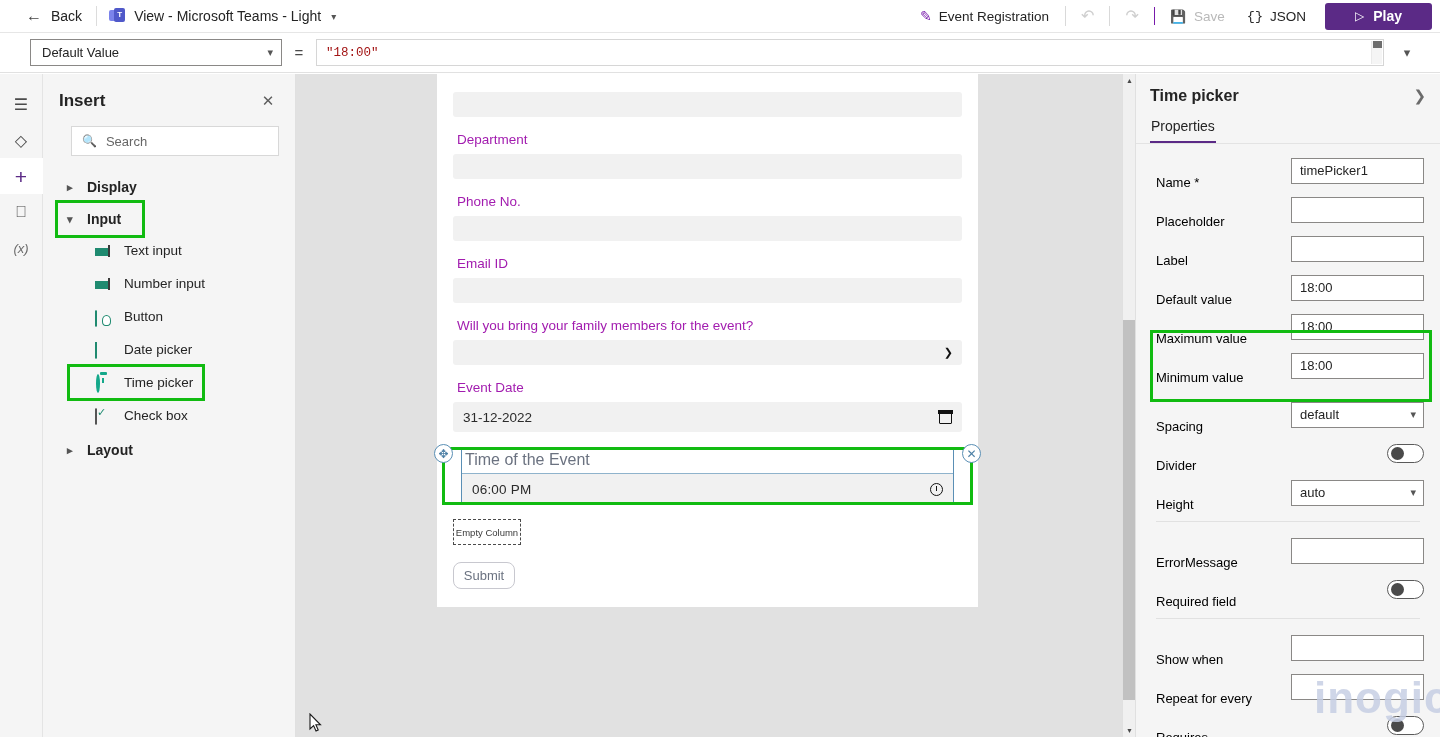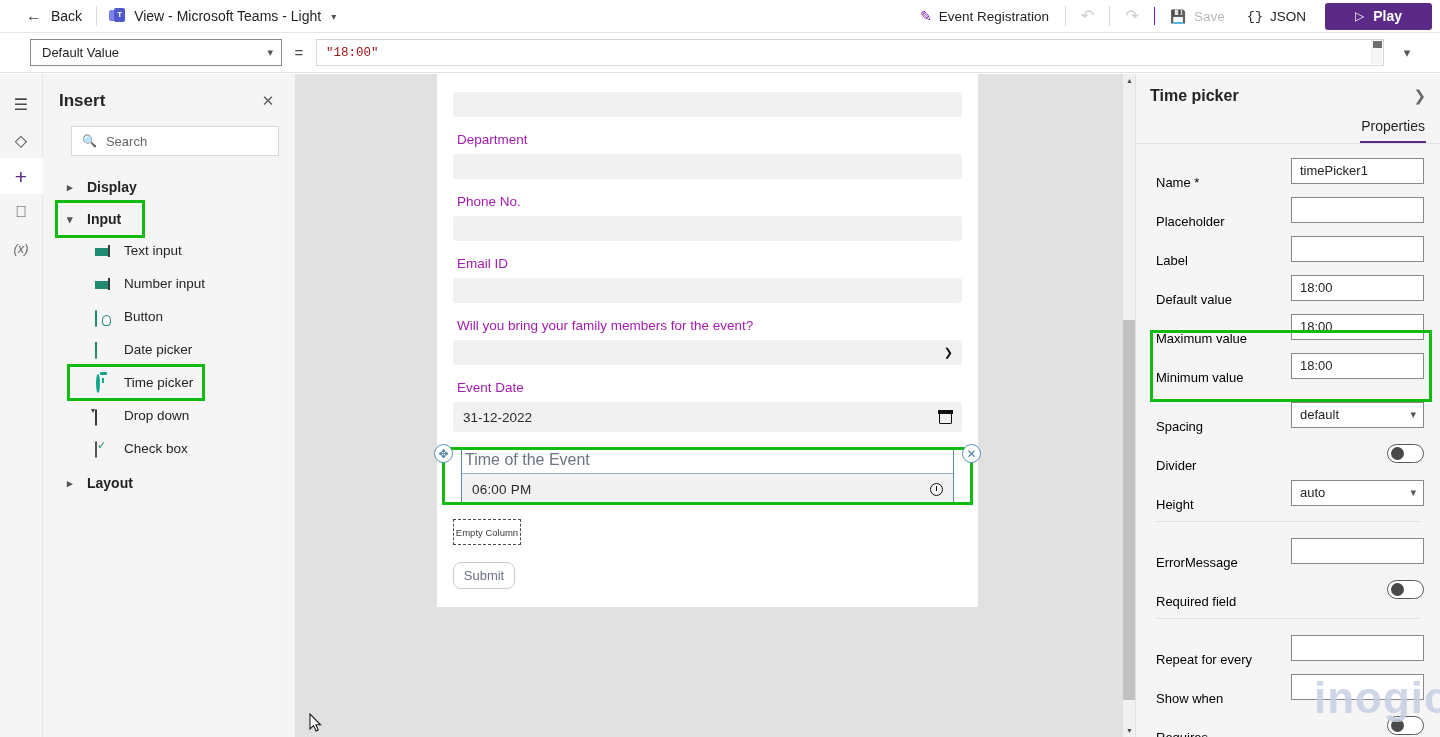--- a/index.html
+++ b/index.html
@@ -321,21 +321,21 @@
   
   .props {
     position: absolute; right: 0; top: 74px; width: 305px; bottom: 0;
     background: #f5f5f5; border-left: 1px solid #e0e0e0; overflow: hidden;
   }
   .pr-head {
     display: flex; align-items: center; padding: 13px 14px 9px 14px;
   }
   .pr-title { font-size: 16px; font-weight: bold; color: #242424; }
   .pr-expand { margin-left: auto; font-size: 15px; color: #6b6b6b; cursor: pointer; }
-  .pr-tabs { padding: 0 14px; border-bottom: 1px solid #e3e3e3; text-align: right; }
+  .pr-tabs { padding: 0 14px; border-bottom: 1px solid #e3e3e3; }
   .pr-tab {
     display: inline-block; font-size: 14px; color: #242424; padding: 4px 1px 7px 1px;
     border-bottom: 2.5px solid #5b2a86; cursor: pointer;
   }
   .pr-body { padding: 7px 0 0 0; position: relative; }
   .pr-row {
     display: flex; align-items: center; min-height: 36px; padding: 0 16px 0 20px;
     position: relative;
   }
   .pr-row .k { font-size: 13px; color: #000000; flex: 1; margin-top: 24px; }
@@ -485,24 +485,20 @@
       <span>Button</span>
     </div>
     <div class="item-row">
       <span class="ci"><span class="ci-cal"></span></span>
       <span>Date picker</span>
     </div>
     <div class="item-row">
       <span class="ci"><span class="ci-clock"></span></span>
       <span>Time picker</span>
       <span class="hl-box" style="left:24px; top:-2px; width:138px; height:37px;"></span>
-    </div>
-    <div class="item-row">
-      <span class="ci"><span class="ci-dd"></span></span>
-      <span>Drop down</span>
     </div>
     <div class="item-row">
       <span class="ci"><span class="ci-check"></span></span>
       <span>Check box</span>
     </div>
 
     <div class="grp-row" style="margin-top:3px;">
       <span class="cv">▸</span>
       <span>Layout</span>
     </div>
@@ -648,27 +644,27 @@
     <div class="pr-row">
       <span class="k">Required field</span>
       <span class="toggle off">
           <span class="knob"></span>
         </span>
     </div>
 
     <div class="pr-divider"></div>
 
     <div class="pr-row">
+      <span class="k">Show when</span>
+      <span class="pr-input">
+          <span></span>
+        </span>
+    </div>
+    <div class="pr-row">
       <span class="k">Repeat for every</span>
-      <span class="pr-input">
-          <span></span>
-        </span>
-    </div>
-    <div class="pr-row">
-      <span class="k">Show when</span>
       <span class="pr-input">
           <span></span>
         </span>
     </div>
     <div class="pr-row">
       <span class="k">Requires</span>
       <span class="toggle off">
           <span class="knob"></span>
         </span>
     </div>

